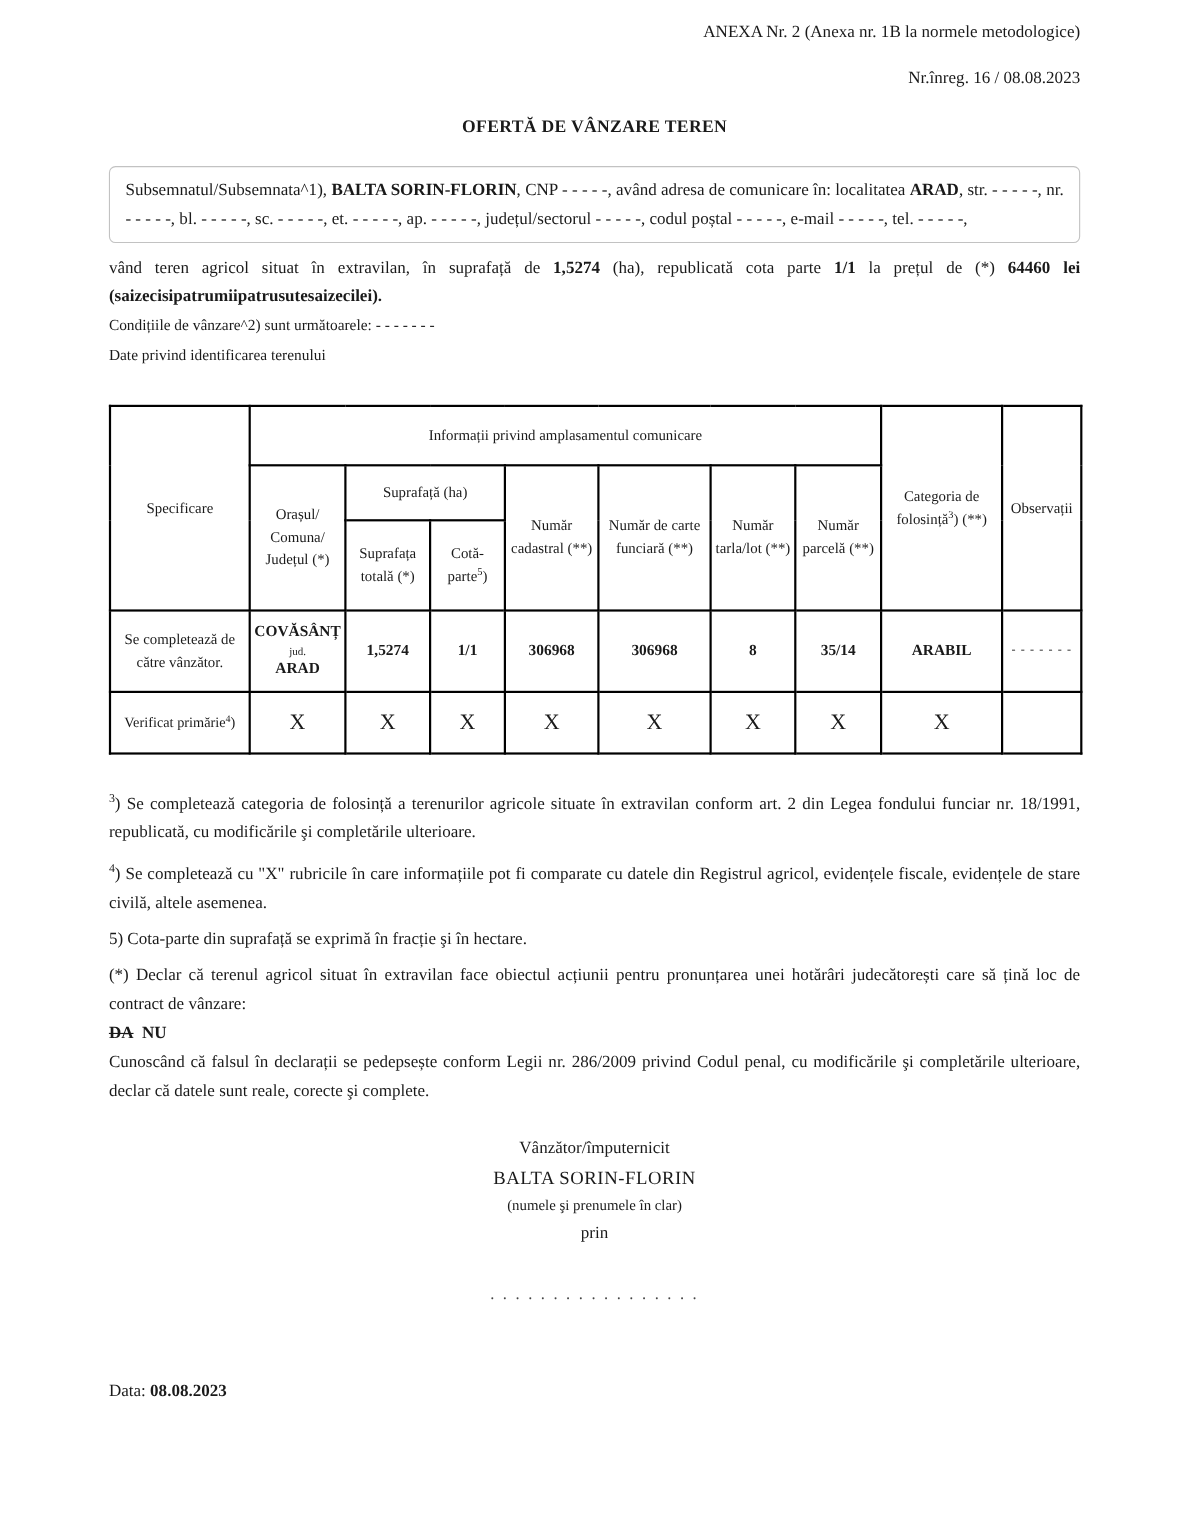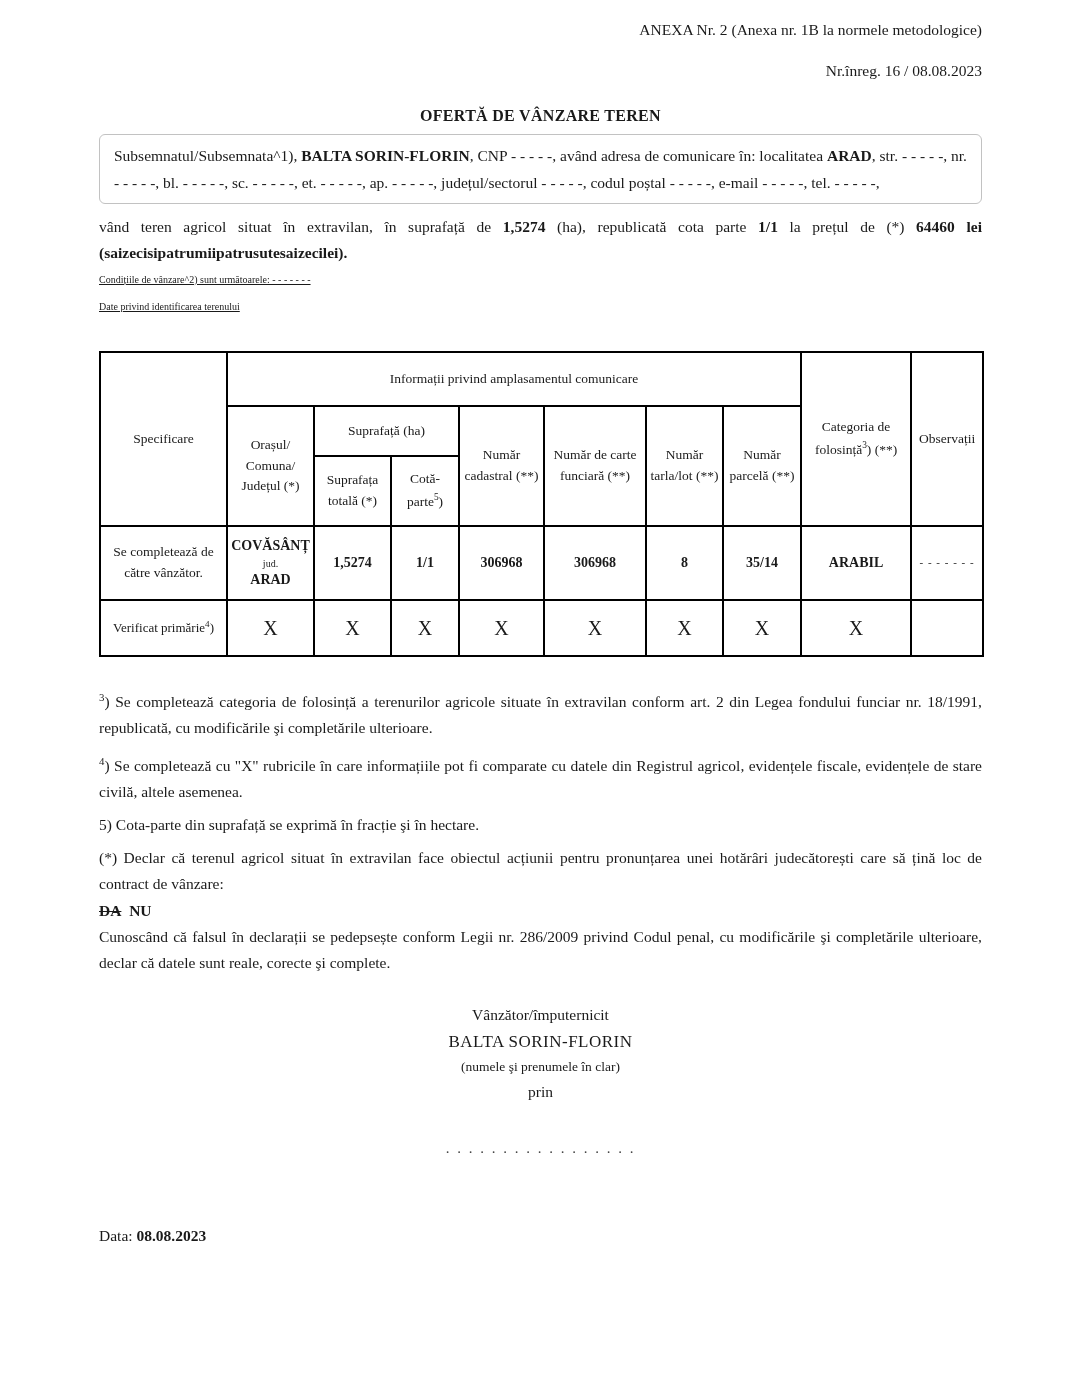--- a/index.html
+++ b/index.html
@@ -13,40 +13,40 @@
   .right { text-align:right; }
   .center { text-align:center; }
   .b { font-weight:bold; }
   .strike { text-decoration:line-through; }
   .jt { text-align:justify; }
   .body-txt { font-size:15.5px; line-height:26px; }
   .anexa { font-size:15.5px; }
   .nrreg { font-size:15.5px; margin-top:23px; }
   .doc-title { font-size:16px; font-weight:bold; margin-top:27px; letter-spacing:0.3px; }
   .intro-box {
-    margin-top:9px; border:1px solid #c2c2c2; border-radius:6px;
+    margin-top:26px; border:1px solid #c2c2c2; border-radius:6px;
     padding:7px 14px; font-size:15.5px; line-height:27px;
   }
   .sale-par { margin-top:10px; }
-  .plain-line { font-size:10px; line-height:26px;text-decoration:underline; }
+  .plain-line { font-size:14px; line-height:26px; }
   .conditions { margin-top:1px; }
   .date-privind { margin-top:1px; }
 
   table.land {
     margin-top:31px; border-collapse:collapse; table-layout:fixed; width:883px;
   }
   table.land td {
     border:2px solid #000; text-align:center; vertical-align:middle;
     font-size:13.5px; padding:4px 3px; line-height:1.55; white-space:pre-line;
     overflow:hidden;
   }
   td.h-spec { font-size:14px; }
   tr.h1 td { height:54px; }
   tr.h2 td { height:50px;margin-top:24px; }
-  tr.h3 td { height:70px;border-radius:16px; }
+  tr.h3 td { height:82px;border-radius:16px; }
   td.left-cell { text-align:left; padding-left:7px; }
   tr.data td { height:74px; font-weight:bold; font-size:14px; }
   tr.data td.row-label { font-weight:normal; font-size:13.5px; }
   .loc-mid { font-weight:normal; font-size:10px; line-height:1.3; }
   .loc-line { line-height:1.45; }
   td.obs-cell { font-weight:normal !important; font-size:11px !important; letter-spacing:1px; }
   tr.xrow td { height:56px; font-size:20px; }
   tr.xrow td.row-label { font-size:13px; }
   sup { font-size:0.7em; }
 

